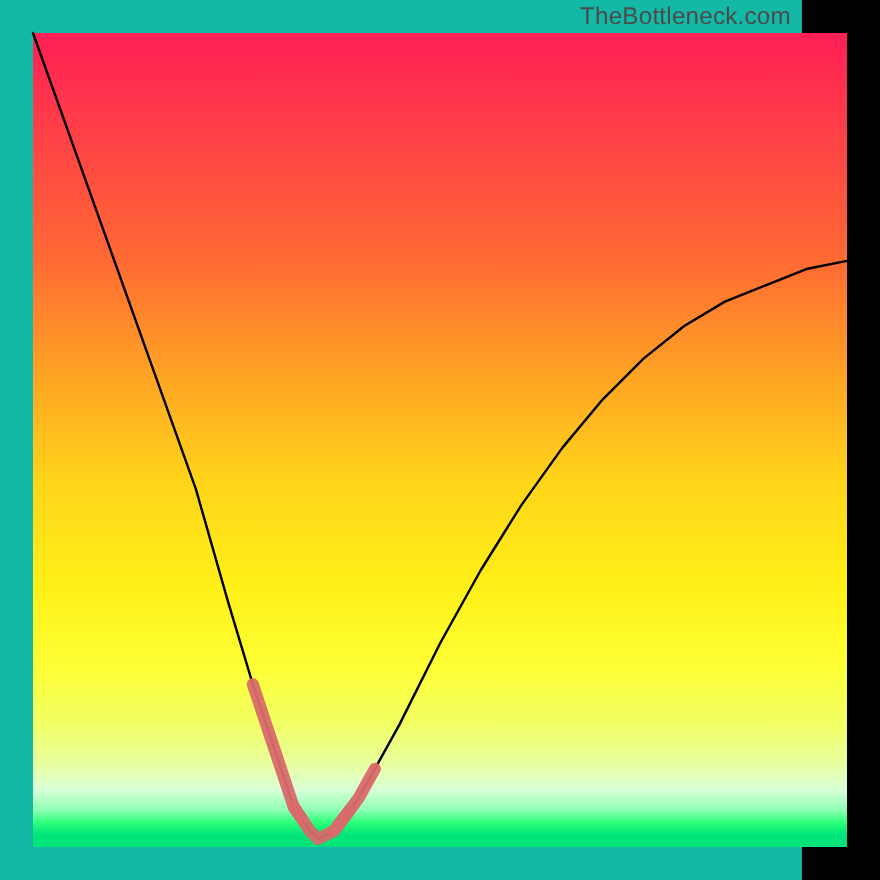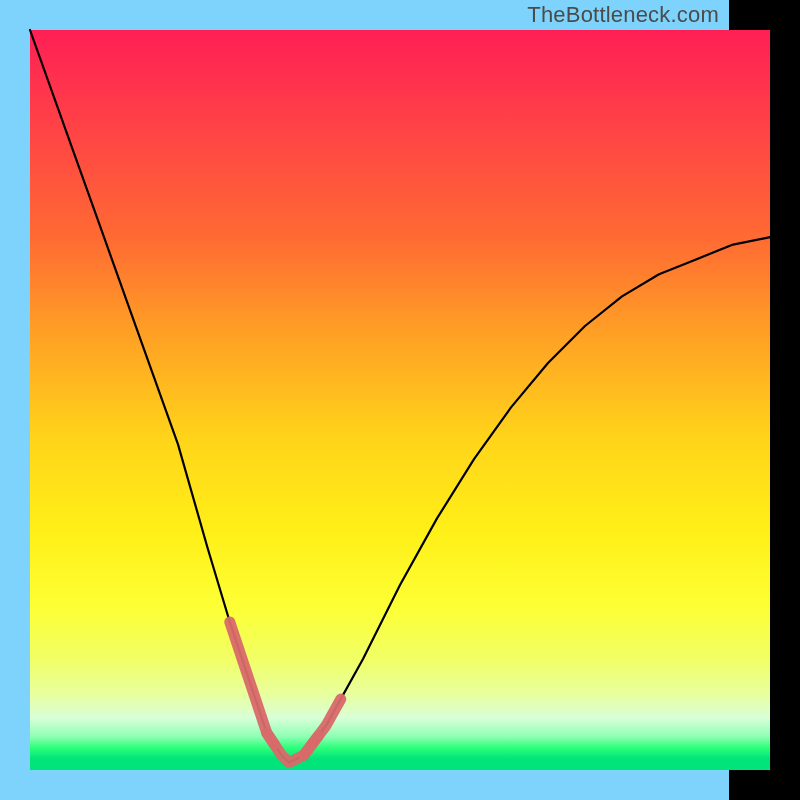--- a/index.html
+++ b/index.html
@@ -8,21 +8,21 @@
     width: 800px;
     height: 800px;
     background: #000;
     font-family: Arial, Helvetica, sans-serif;
     overflow: hidden;
   }
   .stage {
     position: relative;
     width: 729px;
     height: 800px;
-    background: #7dd3fc;
+    background: #14b8a6;
   }
   .plot-area {
     position: absolute;
     left: 30px;
     top: 30px;
     width: 740px;
     height: 740px;
     
     background: linear-gradient(
       to bottom,

